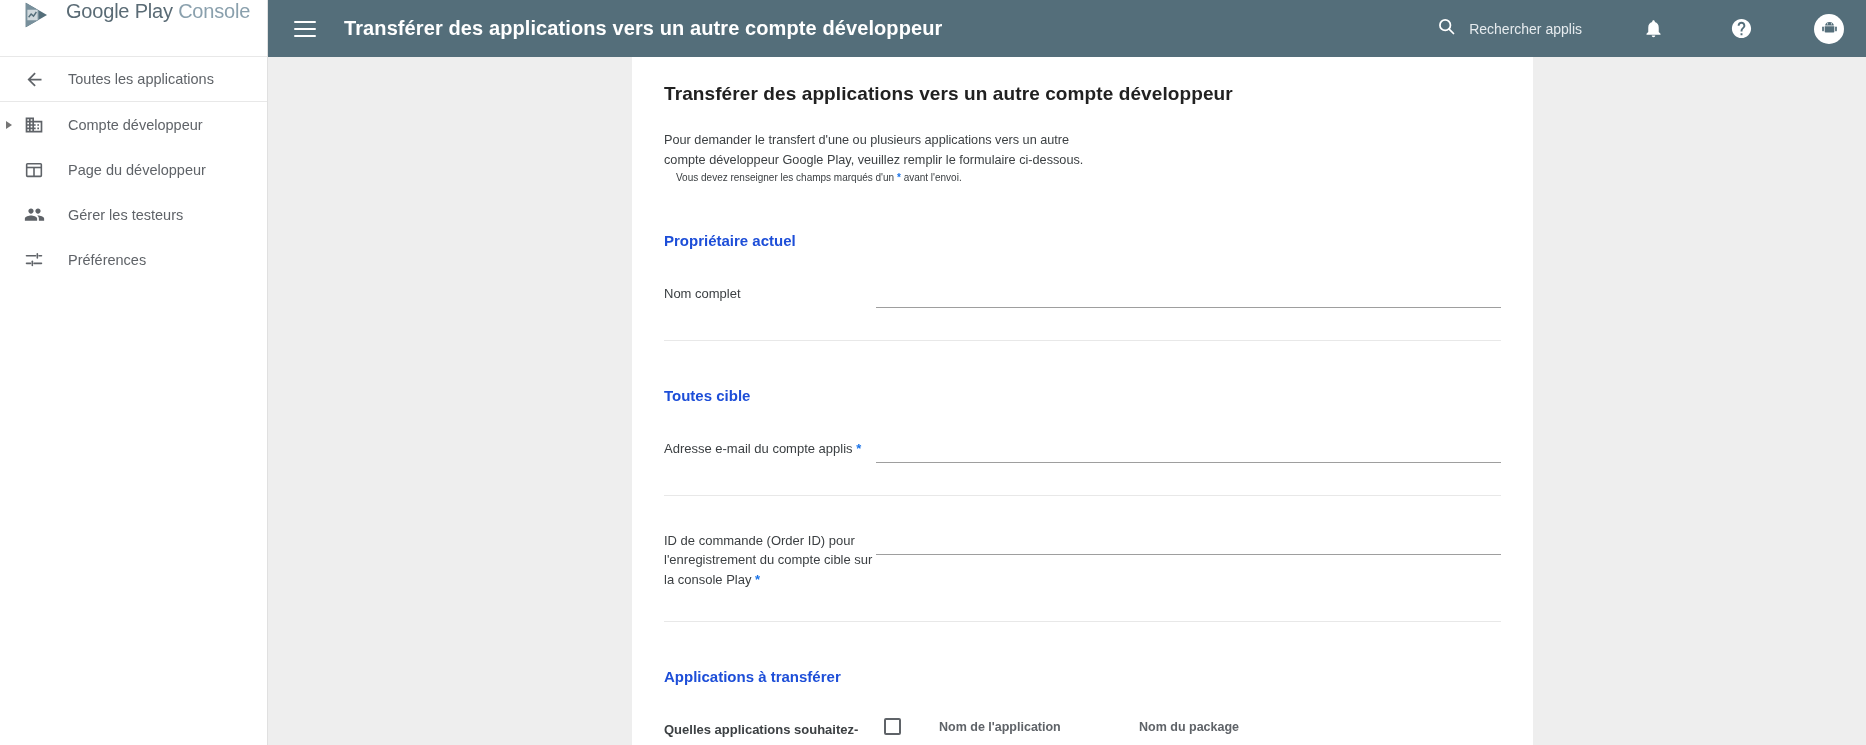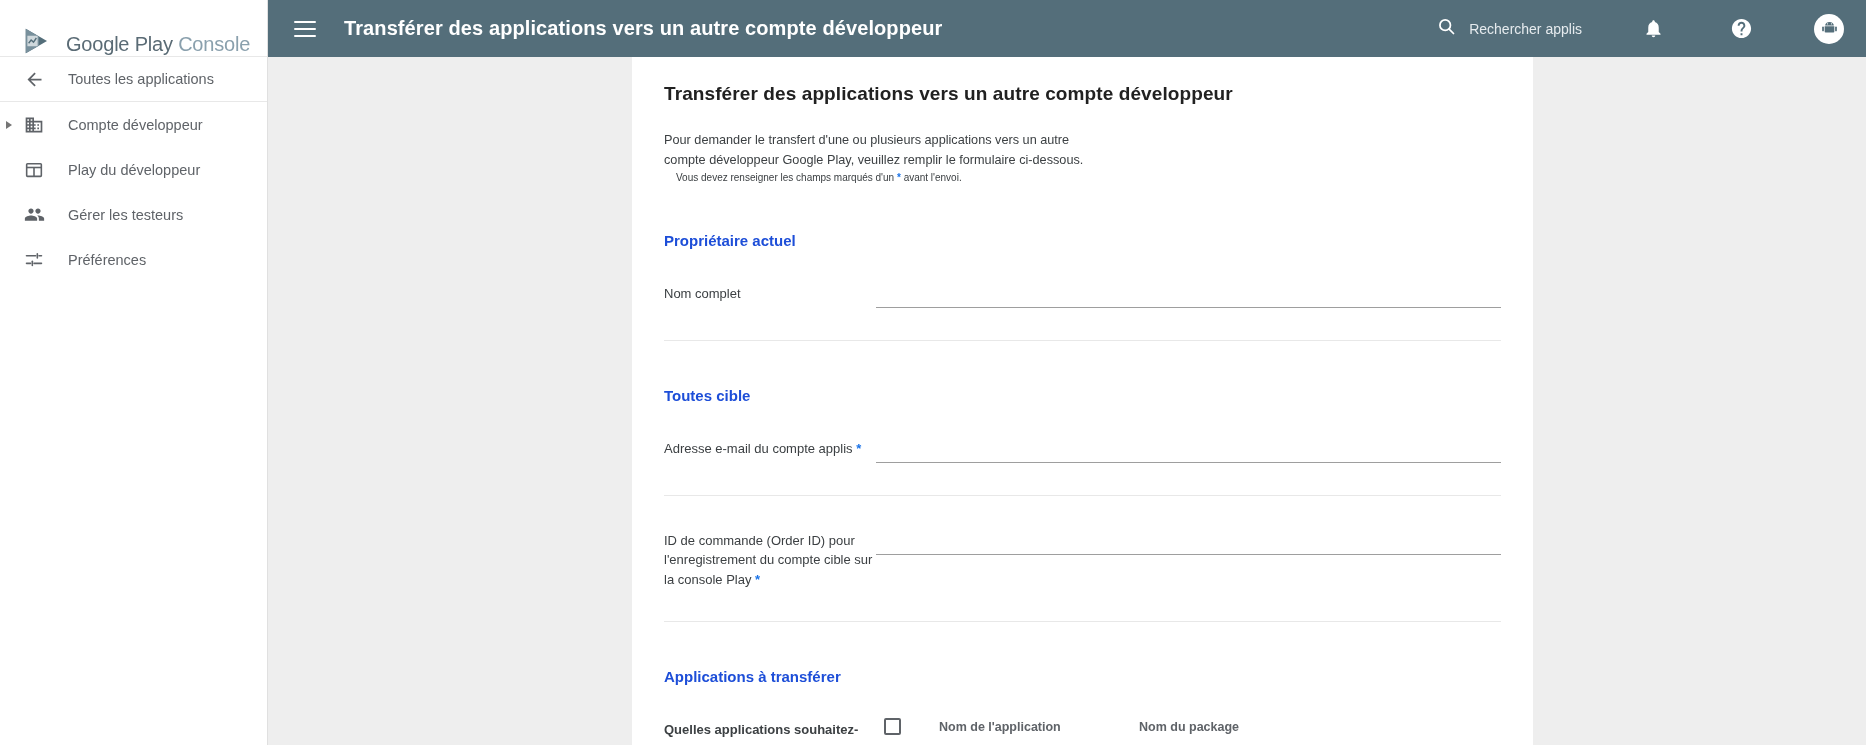--- a/index.html
+++ b/index.html
@@ -55,21 +55,21 @@
   }
 
   
   .sidebar {
     position: absolute; top: 0; left: 0;
     width: 268px; height: 745px;
     background: #ffffff;
     border-right: 1px solid #e0e0e0;
   }
   .brand {
-    height: 57px; display: flex; align-items: flex-end;
+    height: 57px; display: flex; align-items: flex-start;
     padding-left: 22px;
     border-bottom: 1px solid #e8e8e8;
   }
   .brand-logo { width: 30px; height: 30px; margin-right: 14px; flex: none; }
   .brand-text { font-size: 20px; white-space: nowrap; letter-spacing: -.2px; }
   .brand-text .b1 { color: #5a6b75; }
   .brand-text .b2 { color: #8aa0ad; }
 
   .nav-item {
     position: relative;
@@ -214,21 +214,21 @@
   </div>
 
   <div class="nav-item">
     <span class="nav-ico">
       <svg viewBox="0 0 24 24" width="20" height="20" fill="none" stroke="#5f6368" stroke-width="1.9">
         <rect x="3.2" y="4.4" width="17.6" height="15.2" rx="1"></rect>
         <line x1="3.2" y1="9" x2="20.8" y2="9"></line>
         <line x1="12" y1="9" x2="12" y2="19.6"></line>
       </svg>
     </span>
-    <span class="nav-label">Play du développeur</span>
+    <span class="nav-label">Page du développeur</span>
   </div>
 
   <div class="nav-item">
     <span class="nav-ico">
       <svg viewBox="0 0 24 24" width="21" height="21" fill="#5f6368">
         <path d="M16 11c1.66 0 2.99-1.34 2.99-3S17.66 5 16 5c-1.66 0-3 1.34-3 3s1.34 3 3 3zm-8 0c1.66 0 2.99-1.34 2.99-3S9.66 5 8 5C6.34 5 5 6.34 5 8s1.34 3 3 3zm0 2c-2.33 0-7 1.17-7 3.5V19h14v-2.5c0-2.33-4.67-3.5-7-3.5zm8 0c-.29 0-.62.02-.97.05 1.16.84 1.97 1.97 1.97 3.45V19h6v-2.5c0-2.33-4.67-3.5-7-3.5z"></path>
       </svg>
     </span>
     <span class="nav-label">Gérer les testeurs</span>
   </div>

